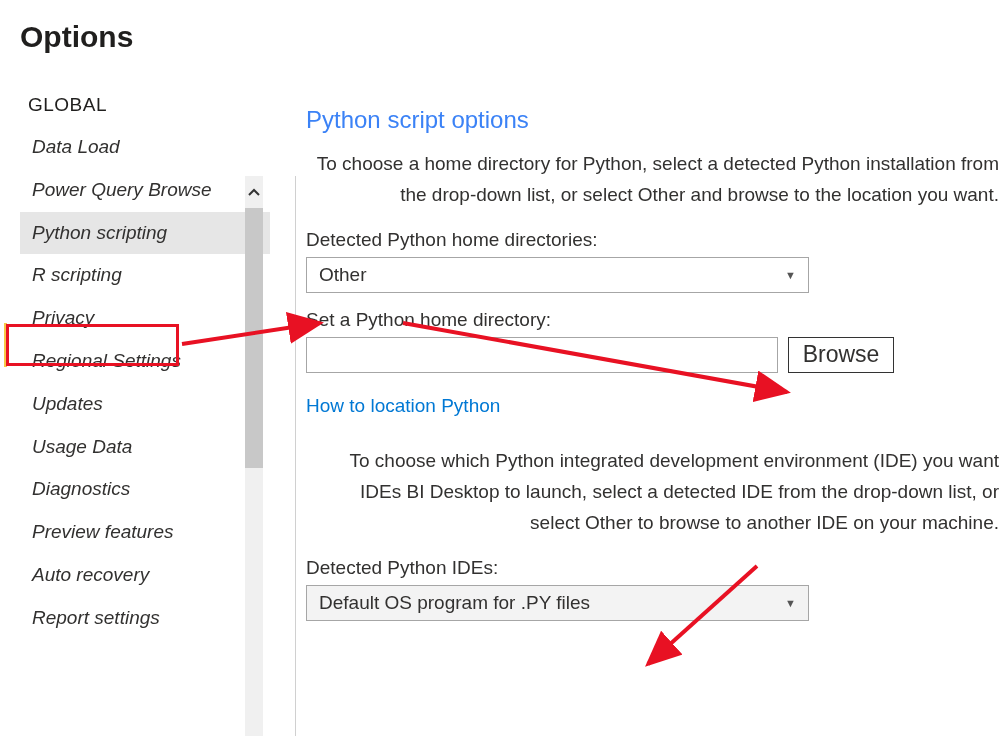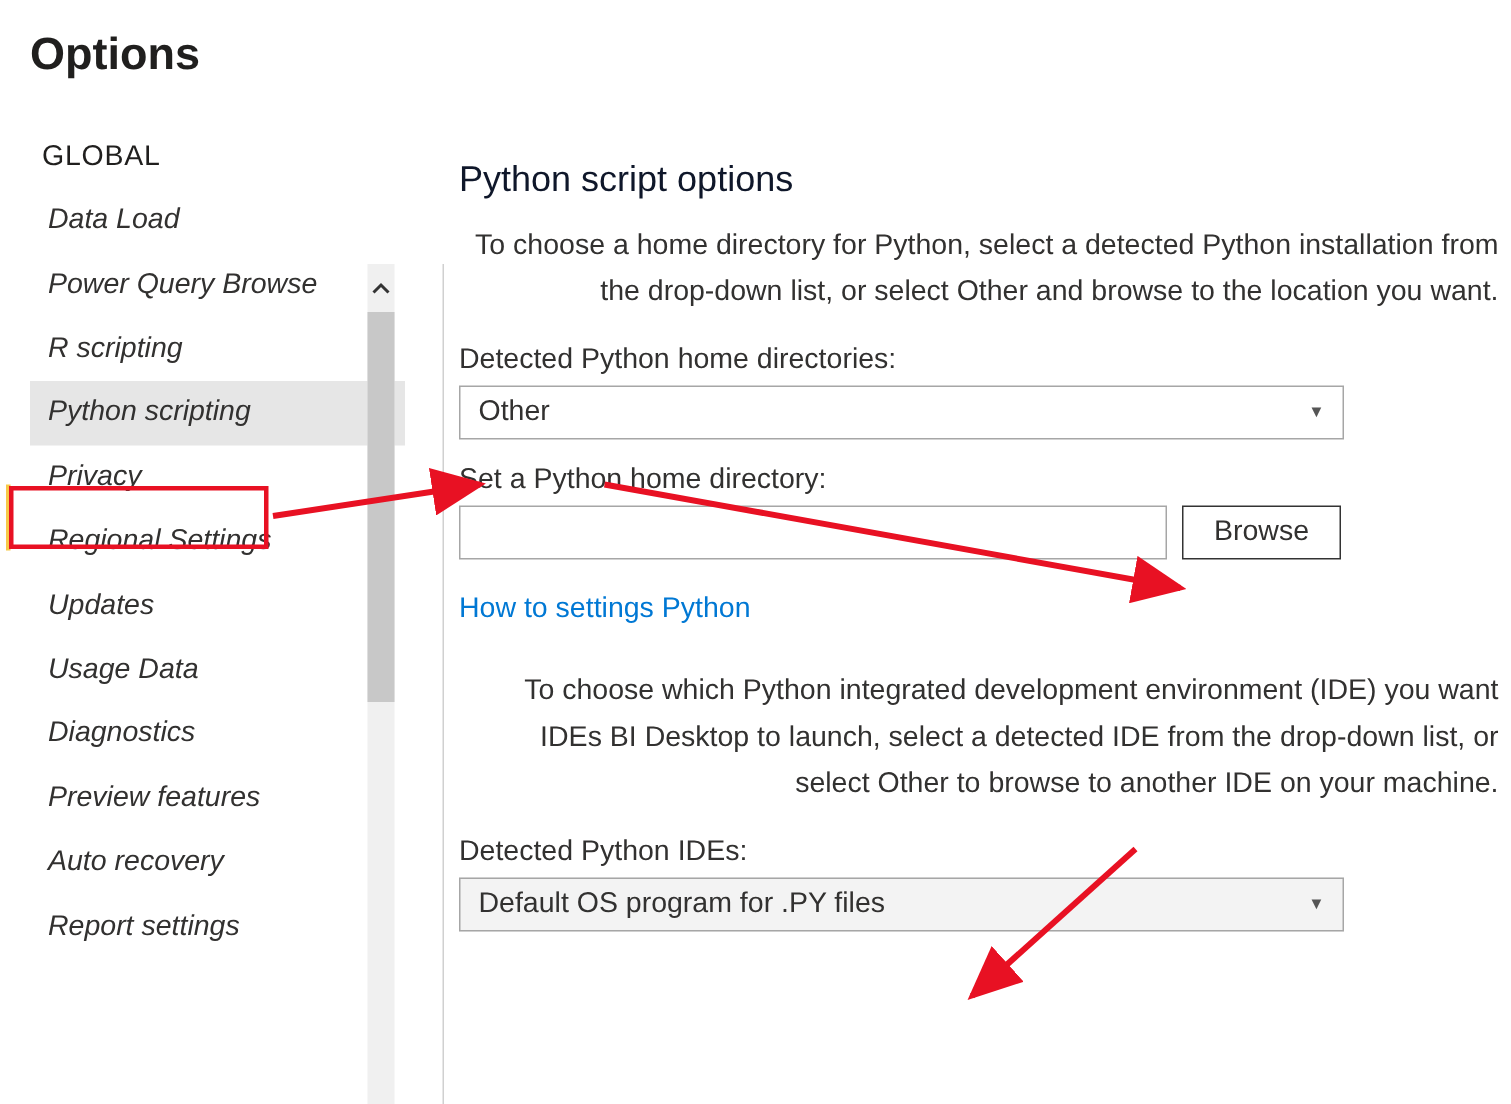--- a/index.html
+++ b/index.html
@@ -110,39 +110,39 @@
       background: #d0d0d0;
     }
     .main {
       flex: 1;
       padding: 0 8px 0 36px;
       position: relative;
     }
     .main-title {
       font-size: 24px;
       font-weight: 400;
-      color: #0f172a;
+      color: #3b82f6;
       margin-top: 18px;
       margin-bottom: 14px;
     }
     .body-text {
       font-size: 19px;
       color: #323130;
       line-height: 1.65;
       margin-bottom: 18px;
       text-align: right;
     }
     .field-label {
       font-size: 19px;
       color: #323130;
       margin-bottom: 6px;
       margin-top: 12px;
     }
     .dropdown {
-      width: 590px;
+      width: 503px;
       height: 36px;
       border: 1px solid #a6a6a6;
       background: #fff;
       display: flex;
       align-items: center;
       justify-content: space-between;
       padding: 0 12px;
       font-size: 19px;
       color: #323130;
       cursor: pointer;
@@ -166,21 +166,21 @@
       border: 1px solid #a6a6a6;
       background: #fff;
       font-size: 19px;
       padding: 0 8px;
     }
     .browse-btn {
       width: 106px;
       height: 36px;
       border: 1px solid #333;
       background: #fff;
-      font-size: 19px;
+      font-size: 23px;
       cursor: pointer;
       color: #323130;
       font-family: inherit;
     }
     .link {
       color: #0078d4;
       font-size: 19px;
       cursor: pointer;
       text-decoration: none;
       display: inline-block;
@@ -200,22 +200,22 @@
 <div class="header">
   <h1>Options</h1>
 </div>
 
 <div class="layout">
   <div class="sidebar">
     <div class="section-label">GLOBAL</div>
     <ul class="nav-list">
       <li class="nav-item">Data Load</li>
       <li class="nav-item">Power Query Browse</li>
+      <li class="nav-item selected">Python scripting</li>
       <li class="nav-item">R scripting</li>
-      <li class="nav-item selected">Python scripting</li>
       <li class="nav-item">Privacy</li>
       <li class="nav-item">Regional Settings</li>
       <li class="nav-item">Updates</li>
       <li class="nav-item">Usage Data</li>
       <li class="nav-item">Diagnostics</li>
       <li class="nav-item">Preview features</li>
       <li class="nav-item">Auto recovery</li>
       <li class="nav-item">Report settings</li>
     </ul>
   </div>
@@ -240,21 +240,21 @@
       <span>Other</span>
       <span class="chevron">▼</span>
     </div>
 
     <div class="field-label">Set a Python home directory:</div>
     <div class="input-row">
       <input class="text-input" type="text" value="" style="">
       <button class="browse-btn">Browse</button>
     </div>
 
-    <a class="link">How to settings Python</a>
+    <a class="link">How to location Python</a>
 
     <div class="body-text">To choose which Python integrated development environment (IDE) you want IDEs BI Desktop to launch, select a detected IDE from the drop-down list, or select Other to browse to another IDE on your machine.</div>
 
     <div class="field-label">Detected Python IDEs:</div>
     <div class="dropdown grey">
       <span>Default OS program for .PY files</span>
       <span class="chevron">▼</span>
     </div>
   </div>
 </div>

